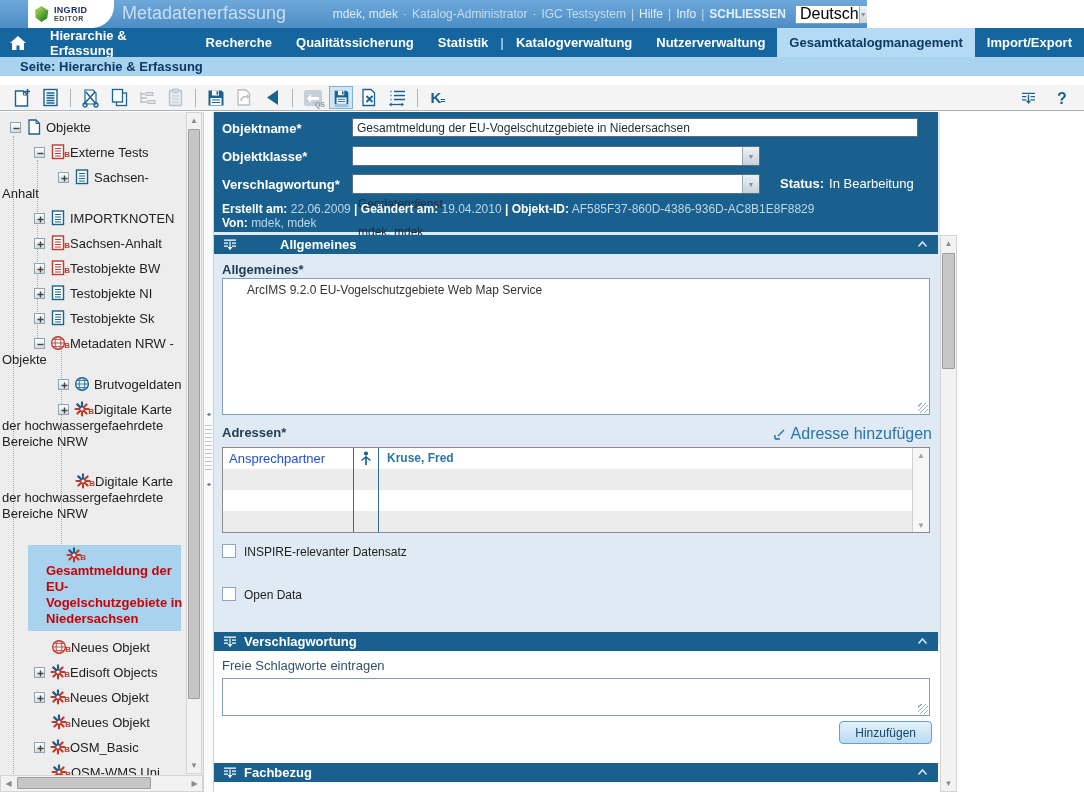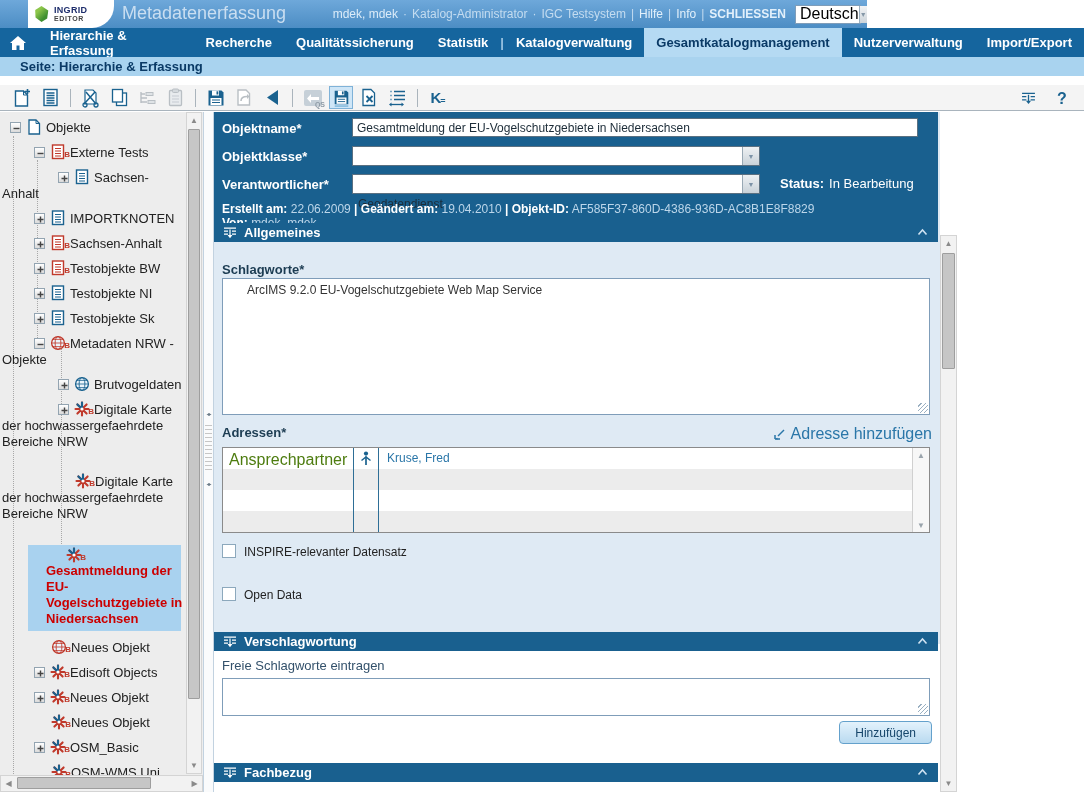--- a/index.html
+++ b/index.html
@@ -118,24 +118,24 @@
     font-family:inherit; font-size:12px; color:#333; padding:4px 6px; resize:none; }
   .grip { position:absolute; width:10px; height:10px;
     background:repeating-linear-gradient(135deg,transparent 0 2px,#9ab0c2 2px 3px); }
 
   #add-addr { position:absolute; right:8px; top:313px; display:flex; align-items:center; gap:5px;
     color:#2a76a8; font-size:16px; cursor:pointer; }
   #addr-table { position:absolute; left:8px; top:335px; width:708px; height:86px; background:#fff;
     border:1px solid #8a8a8a; }
   .at-row { position:absolute; left:0; width:689px; height:21px; display:flex; }
   .at-row.alt { background:#ececec; }
-  .at-c1 { width:130px; padding:3px 0 0 6px; font-size:16px; color:#4d7c0f; }
+  .at-c1 { width:130px; padding:3px 0 0 6px; font-size:13px; color:#1d4ed8; }
   .at-c2 { width:26px; border-left:1px solid #2e6e96; border-right:1px solid #2e6e96;
     display:flex; align-items:center; justify-content:center; }
-  .at-c3 { flex:1; padding:3px 0 0 8px; font-size:12px; color:#2a76a8; }
+  .at-c3 { flex:1; padding:3px 0 0 8px; font-size:12px; color:#2a76a8;font-weight:bold; }
   #at-sb { position:absolute; right:0; top:0; width:17px; height:84px; background:#f7f7f7;
     border-left:1px solid #d0d0d0; }
   .cb { position:absolute; left:8px; width:14px; height:14px; background:#fff;
     border:1px solid #8ca8bc; cursor:pointer; }
   .cb-label { position:absolute; left:30px; font-size:12px; color:#222; }
 
   #kw-add-btn { position:absolute; right:8px; top:609px; height:23px; padding:0 15px;
     background:linear-gradient(#e3f2fc,#b9daf0); border:1px solid #64a1cc; border-radius:4px;
     font-size:12px; color:#16466b; font-family:inherit; cursor:pointer; }
 
@@ -221,22 +221,22 @@
     <svg width="16" height="14" viewBox="0 0 16 14">
         <path d="M8 0L0 7h2v7h4.5V9.5h3V14H14V7h2z" fill="#fff"></path>
       </svg>
   </div>
   <div class="nav-item">Hierarchie &amp; Erfassung</div>
   <div class="nav-item">Recherche</div>
   <div class="nav-item">Qualitätssicherung</div>
   <div class="nav-item">Statistik</div>
   <div class="nav-sep">|</div>
   <div class="nav-item">Katalogverwaltung</div>
+  <div class="nav-item">Nutzerverwaltung</div>
   <div class="nav-item sel">Gesamtkatalogmanagement</div>
-  <div class="nav-item">Nutzerverwaltung</div>
   <div class="nav-item">Import/Export</div>
 </div>
 
 <div id="breadcrumb">Seite: Hierarchie &amp; Erfassung</div>
 
 <div id="toolbar">
   <div class="tbi">
     <svg width="18" height="19" viewBox="0 0 18 19">
         <path d="M2.5 3h8l4 4v11h-12z" fill="#fff" stroke="#1a628f" stroke-width="1.4"></path>
         <path d="M10.5 3v4h4" fill="none" stroke="#1a628f"></path>
@@ -496,51 +496,51 @@
 <div id="form-area">
 
   <div id="form-head">
     <div class="fh-label" style="top:9px;">Objektname*</div>
     <input class="fh-input" style="top: 6px; width: 566px;" value="Gesamtmeldung der EU-Vogelschutzgebiete in Niedersachsen">
     <div class="fh-label" style="top:37px;">Objektklasse*</div>
     <div class="fh-select" style="top:34px;">
       <span class="val">Geodatendienst</span>
       <span class="btn">▼</span>
     </div>
-    <div class="fh-label" style="top:65px;">Verantwortlicher*</div>
+    <div class="fh-label" style="top:65px;">Verschlagwortung*</div>
     <div class="fh-select" style="top:62px;">
       <span class="val">mdek, mdek</span>
       <span class="btn">▼</span>
     </div>
     <div id="status-line">
       <b>Status:</b><span>In Bearbeitung</span>
     </div>
     <div class="meta-line" style="top:90px;">
       <b>Erstellt am:</b> <span>22.06.2009</span>
       <b> <span>|</span> </b>
       <b>Geändert am:</b> <span>19.04.2010</span>
       <b> <span>|</span> </b>
       <b>Objekt-ID:</b> <span>AF585F37-860D-4386-936D-AC8B1E8F8829</span>
     </div>
     <div class="meta-line" style="top:104px;">
       <b>Von:</b> <span>mdek, mdek</span>
     </div>
   </div>
 
-  <div class="sec-bar" style="top:111px;">
+  <div class="sec-bar" style="top:123px;gap:36px;">
     <svg class="sic" width="14" height="14">
         <use href="#sym-secicon"></use>
       </svg>
     <span class="stitle">Allgemeines</span>
     <svg class="sec-chev" width="11" height="8">
         <use href="#sym-chev"></use>
       </svg>
   </div>
 
-  <div class="fld-label" style="top:150px;">Schlagworte*</div>
+  <div class="fld-label" style="top:150px;">Allgemeines*</div>
   <textarea class="txa" style="top: 166px; height: 137px; padding-left: 24px;">ArcIMS 9.2.0 EU-Vogelschutzgebiete Web Map Service</textarea>
   <div class="grip" style="left:704px;top:291px;"></div>
 
   <div class="fld-label" style="top:313px;">Adressen*</div>
   <div id="add-addr">
     <svg width="13" height="13" viewBox="0 0 13 13">
         <path d="M2 11h5M2 11V7" fill="none" stroke="#2a76a8" stroke-width="1.5"></path>
         <path d="M11 2L5 8" stroke="#2a76a8" stroke-width="1.5"></path>
         <path d="M4.2 9.8L2 11l2.8.4z" fill="#2a76a8"></path>
       </svg>

